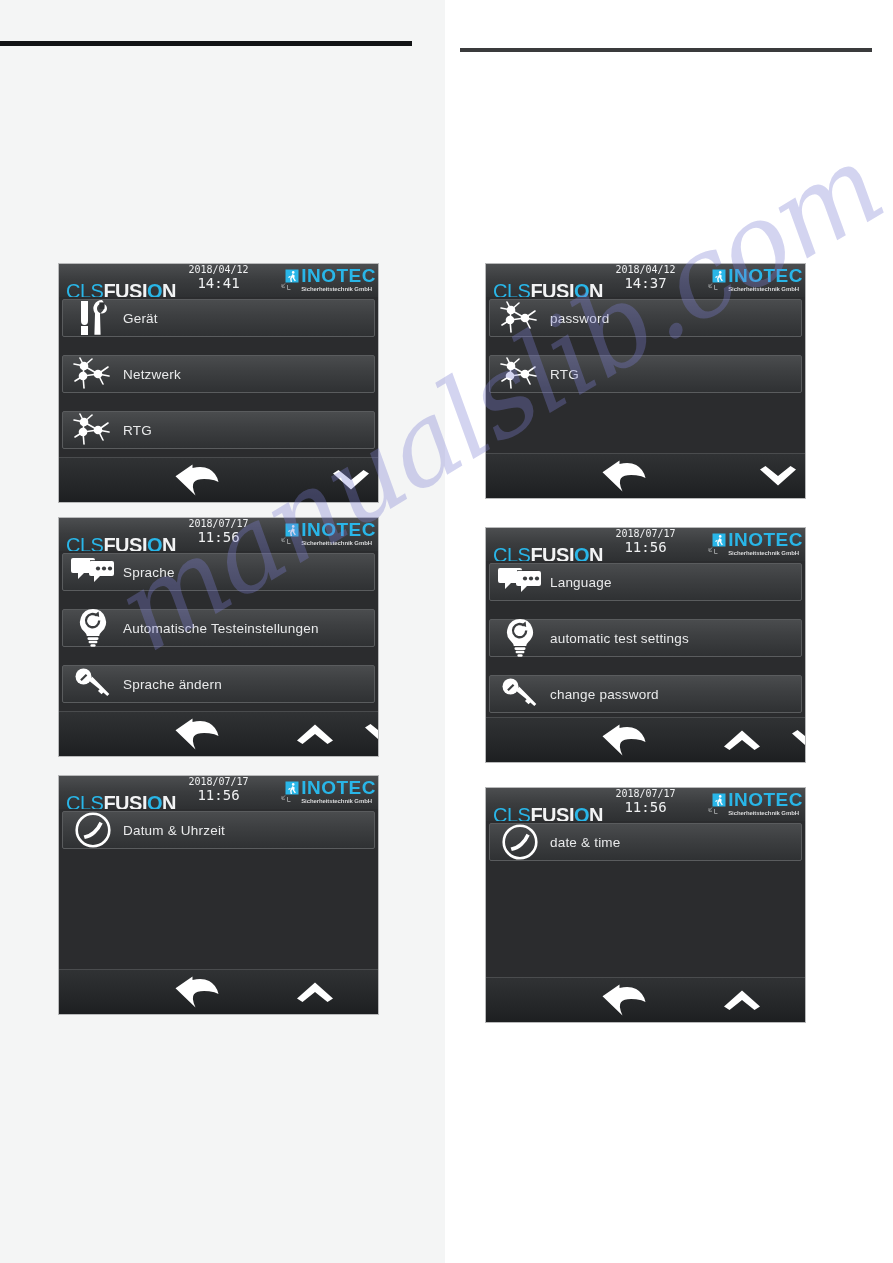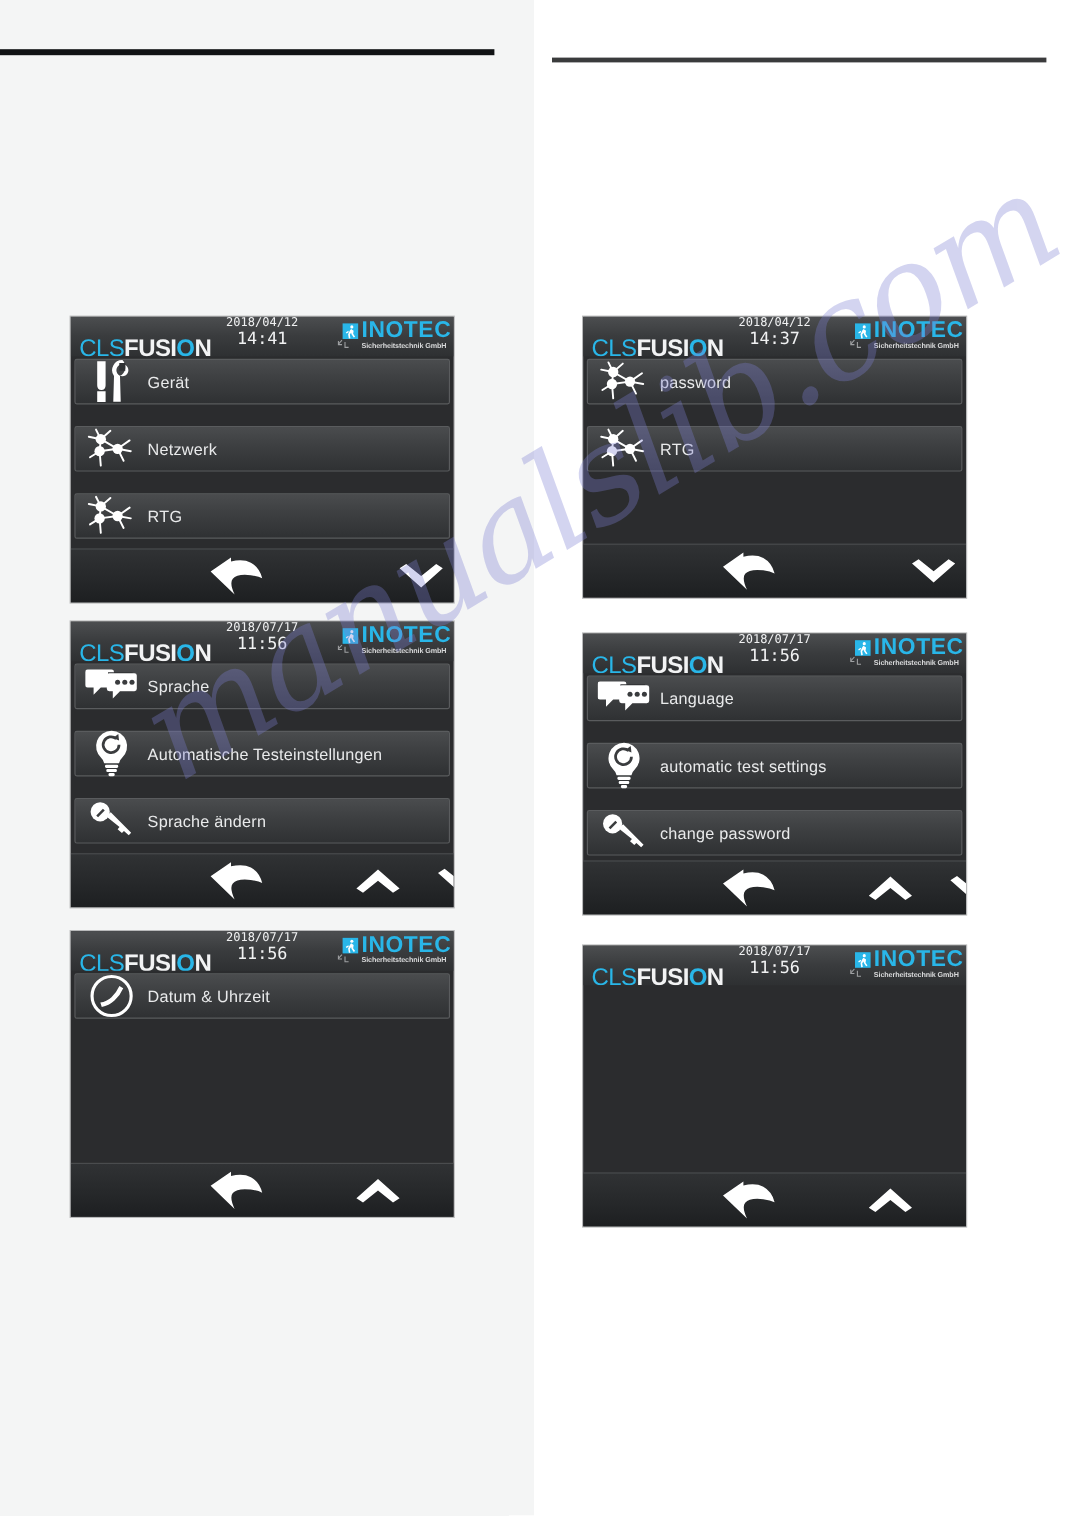--- a/index.html
+++ b/index.html
@@ -692,20 +692,29 @@
         </g>
       </svg>
             </span>
             <span class="inotec-txt">
               <span class="ino">INOTEC</span>
               <span class="sub">Sicherheitstechnik GmbH</span>
             </span>
           </div>
         </div>
         <div class="scr-list">
+          <div class="menu-row">
+            <span class="row-icon">
+              <svg width="38" height="38" viewBox="0 0 38 38" aria-hidden="true">
+        <circle cx="19" cy="19" r="16.3" fill="none" stroke="#fff" stroke-width="2.6"></circle>
+        <path fill="#fff" d="M9.6 24.4 q5.2 -0.6 9.3 -4.4 q4.2 -3.9 6.6 -9.3 l3.2 1.8 q-2.6 6 -7.3 10.3 q-4.7 4.3 -10.6 5.3 Z"></path>
+      </svg>
+            </span>
+            <span class="row-label">date &amp; time</span>
+          </div>
           <div class="menu-row ghost"></div>
         </div>
         <div class="scr-nav">
           <div class="nav-btn" style="left: 110px; width: 56px;">
             <span>
               <svg width="46" height="34" viewBox="0 0 46 34" aria-hidden="true">
         <path fill="#fff" d="M18.5 1.5 L1.5 13.2 L21.5 32.5 q-4.5 -9.8 -1.5 -13.3 q3.6 -4.2 15 -2.9 q6 0.7 9.5 2.6
                              q-2.2 -9 -9.4 -12.9 q-6.3 -3.4 -16.6 -1.1 Z"></path>
       </svg>
             </span>

